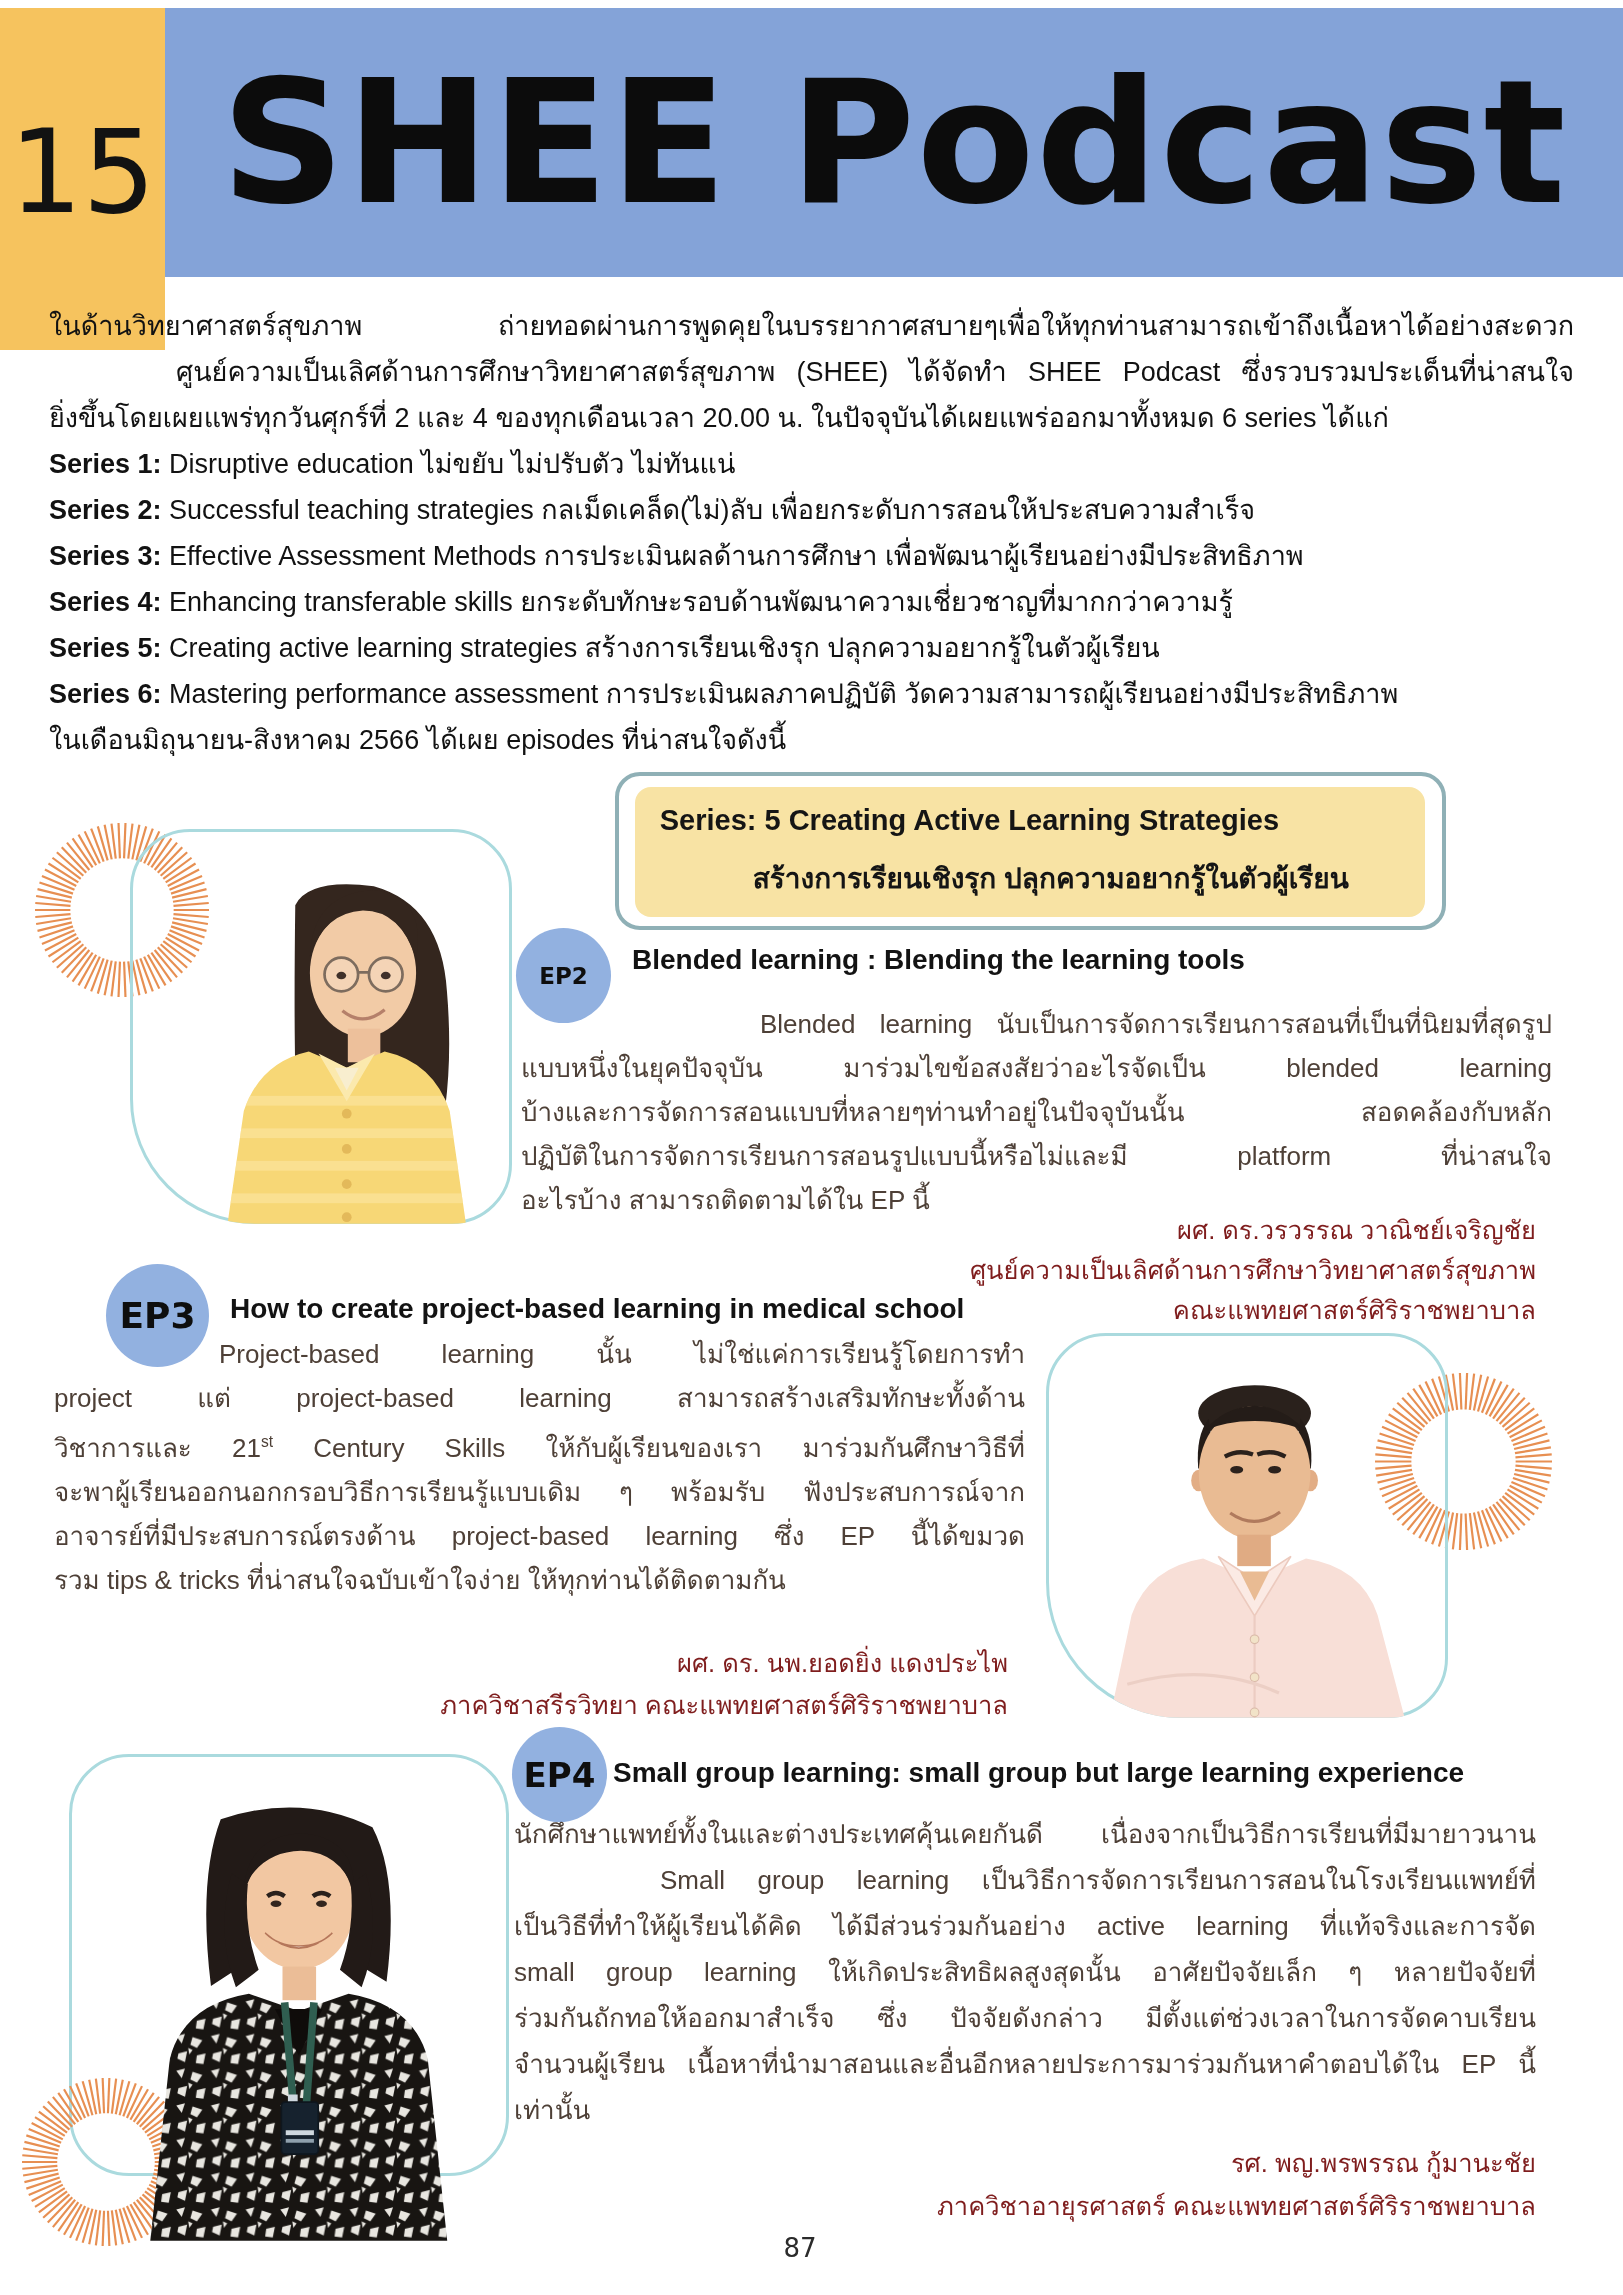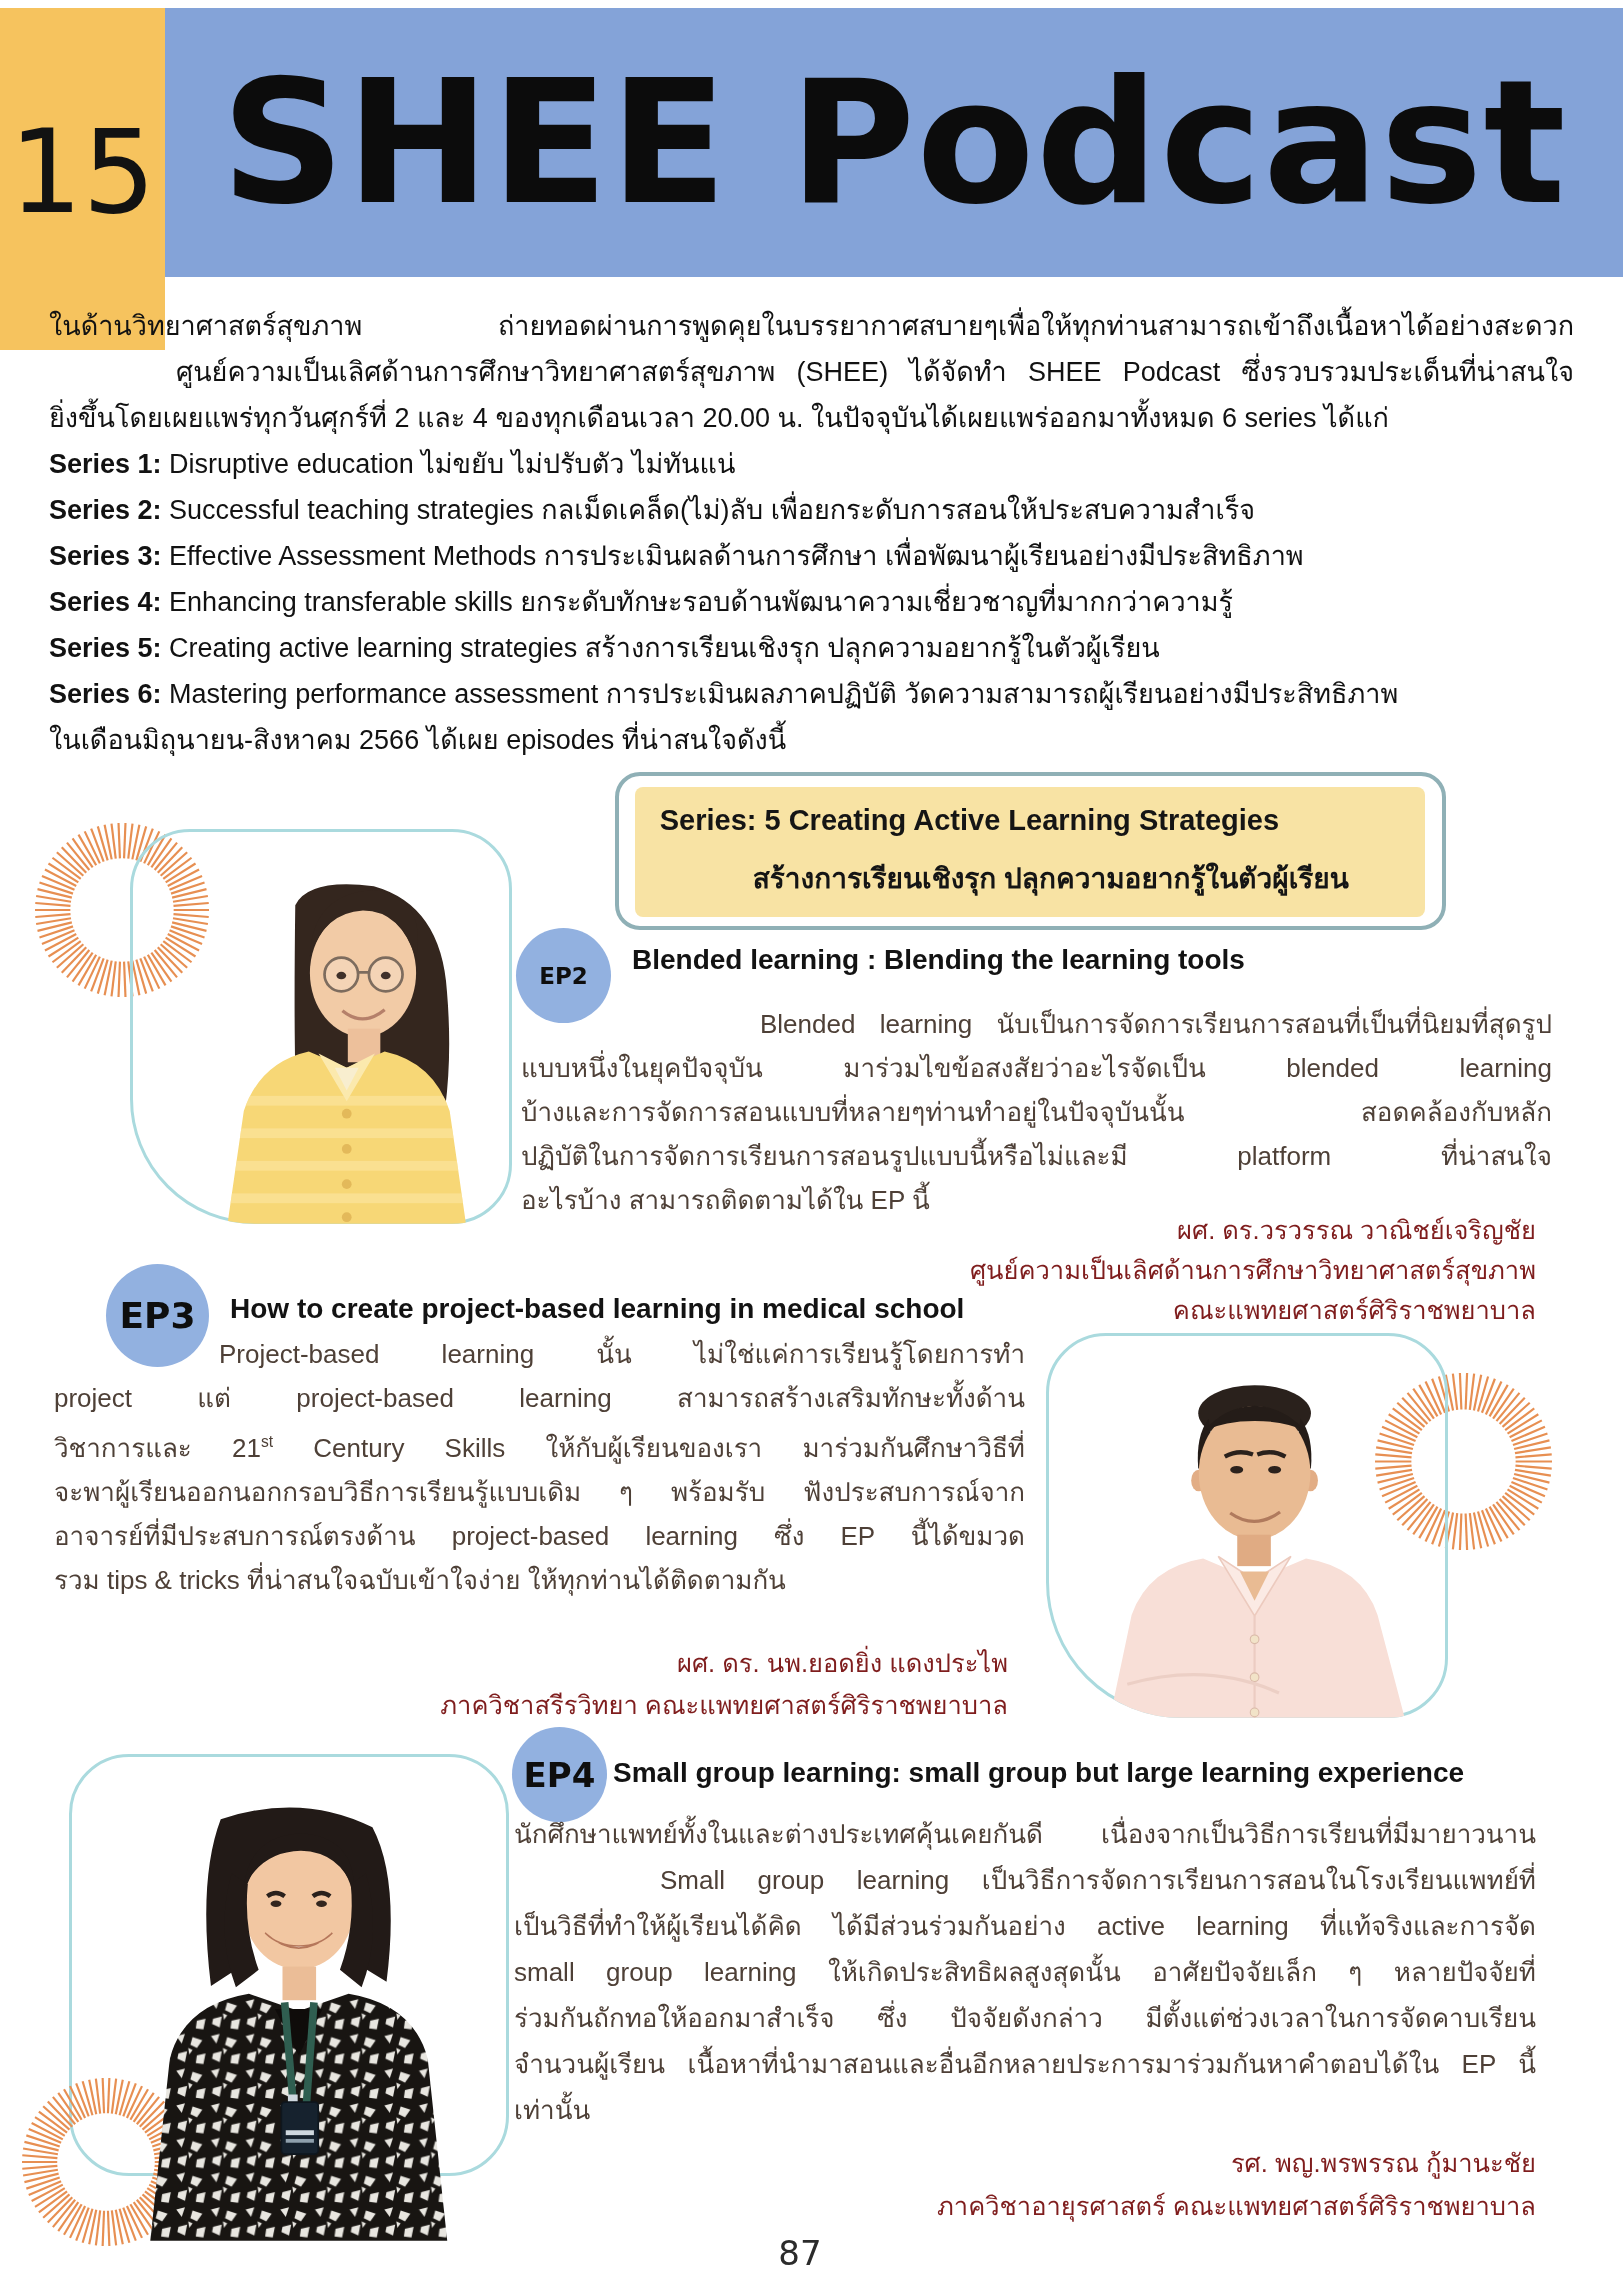--- a/index.html
+++ b/index.html
@@ -30,21 +30,21 @@
   .intro{position:absolute;left:49px;top:303px;width:1525px;font-size:27px;line-height:46px;color:#121212}
   .intro .line{height:46px;white-space:normal}
   .just{text-align:justify;text-align-last:justify}
   .indent1{text-indent:127px}
   .series-line .lbl{font-weight:700}
   .series-line{height:46px}
 
   
   .hl-outer{position:absolute;left:615px;top:772px;width:831px;height:158px;background:#fff;
     border:4.3px solid var(--box-border-teal);border-radius:25px}
-  .hl-inner{position:absolute;left:15.7px;top:11px;width:790px;height:130px;background:var(--highlight-yellow);border-radius:8px}
+  .hl-inner{position:absolute;left:15.7px;top:11px;width:790px;height:130px;background:var(--highlight-yellow);border-radius:16px}
   .hl-l1{position:absolute;left:25px;top:17.4px;font-weight:700;font-size:29px;white-space:nowrap;color:#151515}
   .hl-l2{position:absolute;left:118px;top:69px;font-weight:700;font-size:28px;white-space:nowrap;color:#151515}
 
   
   .sunburst{position:absolute}
   .sunburst svg{display:block}
   .sunburst line{stroke:var(--sunburst-orange);stroke-width:4}
   .pframe{position:absolute;border:3.8px solid var(--frame-teal);background:transparent}
   .pwrap{position:absolute;overflow:hidden}
   .pwrap svg{display:block}
@@ -81,21 +81,21 @@
   .p3 .indent{text-indent:165px}
   .p4 .indent{text-indent:146px}
   sup{font-size:60%;vertical-align:super}
 
   .speaker{position:absolute;text-align:right;font-weight:500;color:#7f1d1d;font-size:25.5px}
   .sp2{left:759px;top:1210px;width:777px;line-height:40px}
   .sp3{left:325px;top:1642px;width:683px;line-height:42px}
   .sp4{left:759px;top:2142px;width:777px;line-height:43px}
 
   .footer-num{position:absolute;left:0;top:2233px;width:1600px;text-align:center;
-    font-size:34px;color:#2b2b2b;font-family:"DejaVu Sans",sans-serif}
+    font-size:26px;color:#2b2b2b;font-family:"DejaVu Sans",sans-serif}
 </style>
 </head>
 <body>
 
 <div class="page">
 
   <div class="banner">
     <div class="title">SHEE Podcast</div>
   </div>
   <div class="numtab">

